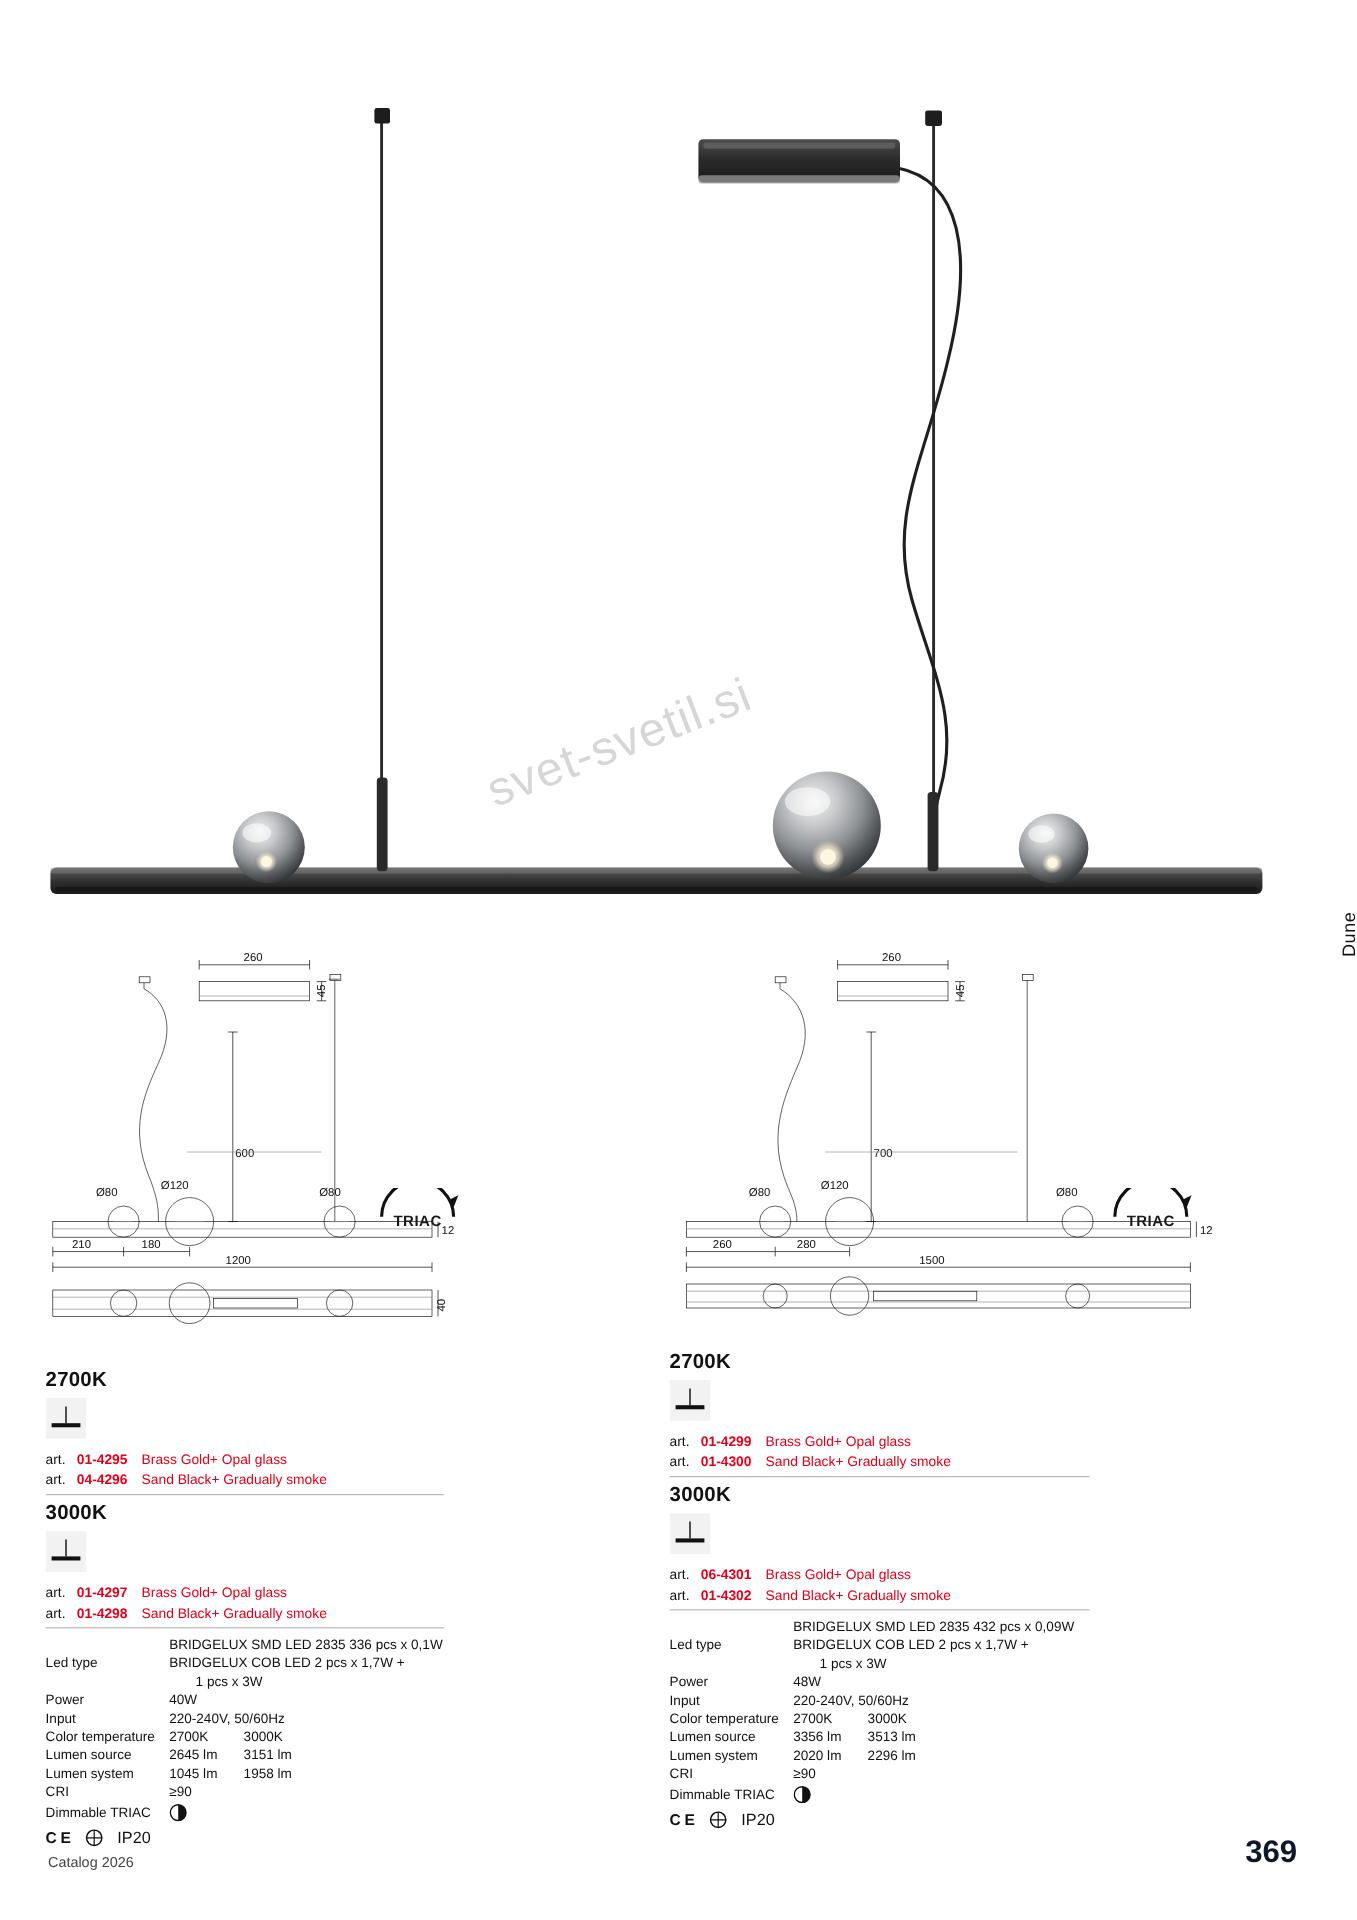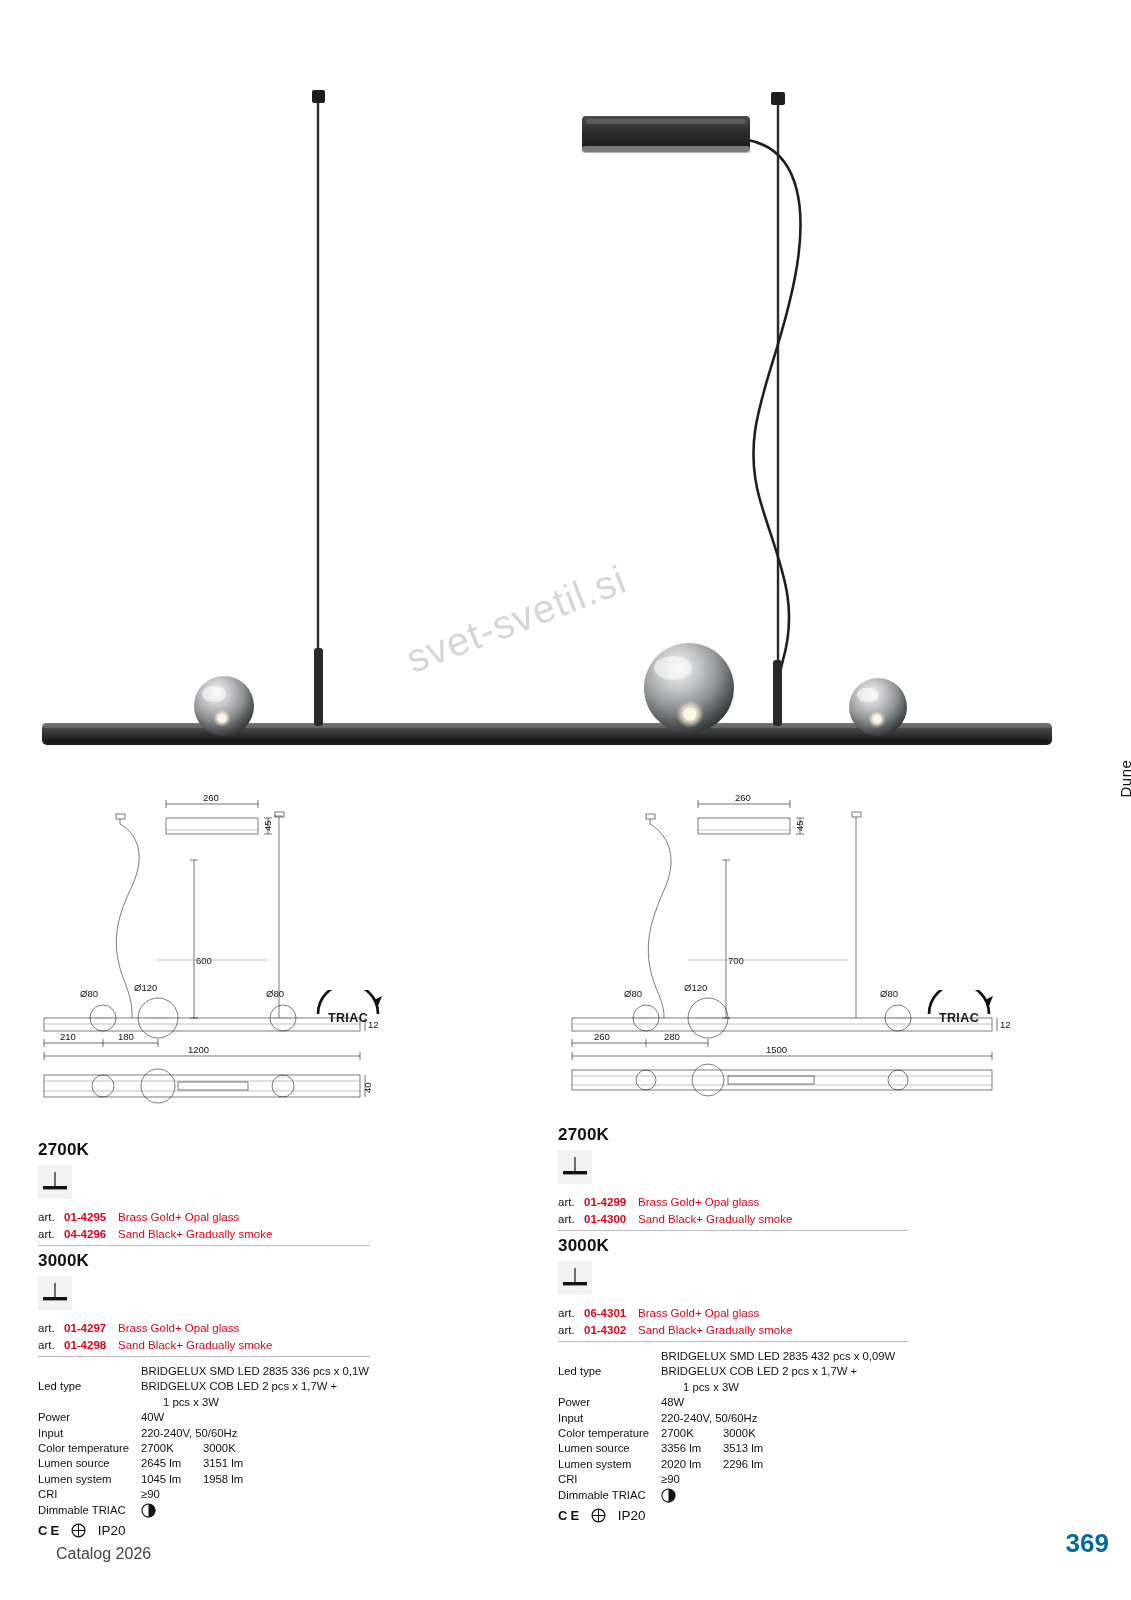--- a/index.html
+++ b/index.html
@@ -172,32 +172,32 @@
 
   .dim-moon {
     width: 15px; height: 15px;
     display: inline-block;
     vertical-align: -3px;
   }
 
   
   .footer-left {
     position: absolute;
-    left: 56px;
+    left: 40px;
     top: 1545px;
-    font-size: 16px;
+    font-size: 12px;
     color: #444;
   }
   .footer-page {
     position: absolute;
-    right: 22px;
+    right: 50px;
     top: 1528px;
     font-size: 26px;
     font-weight: bold;
-    color: #0369a1;
+    color: #0f172a;
   }
 </style>
 </head>
 <body>
 
 <div class="page">
 
   <div class="hero">
     <svg width="1131" height="770" viewBox="0 0 1131 770">
       <defs>

